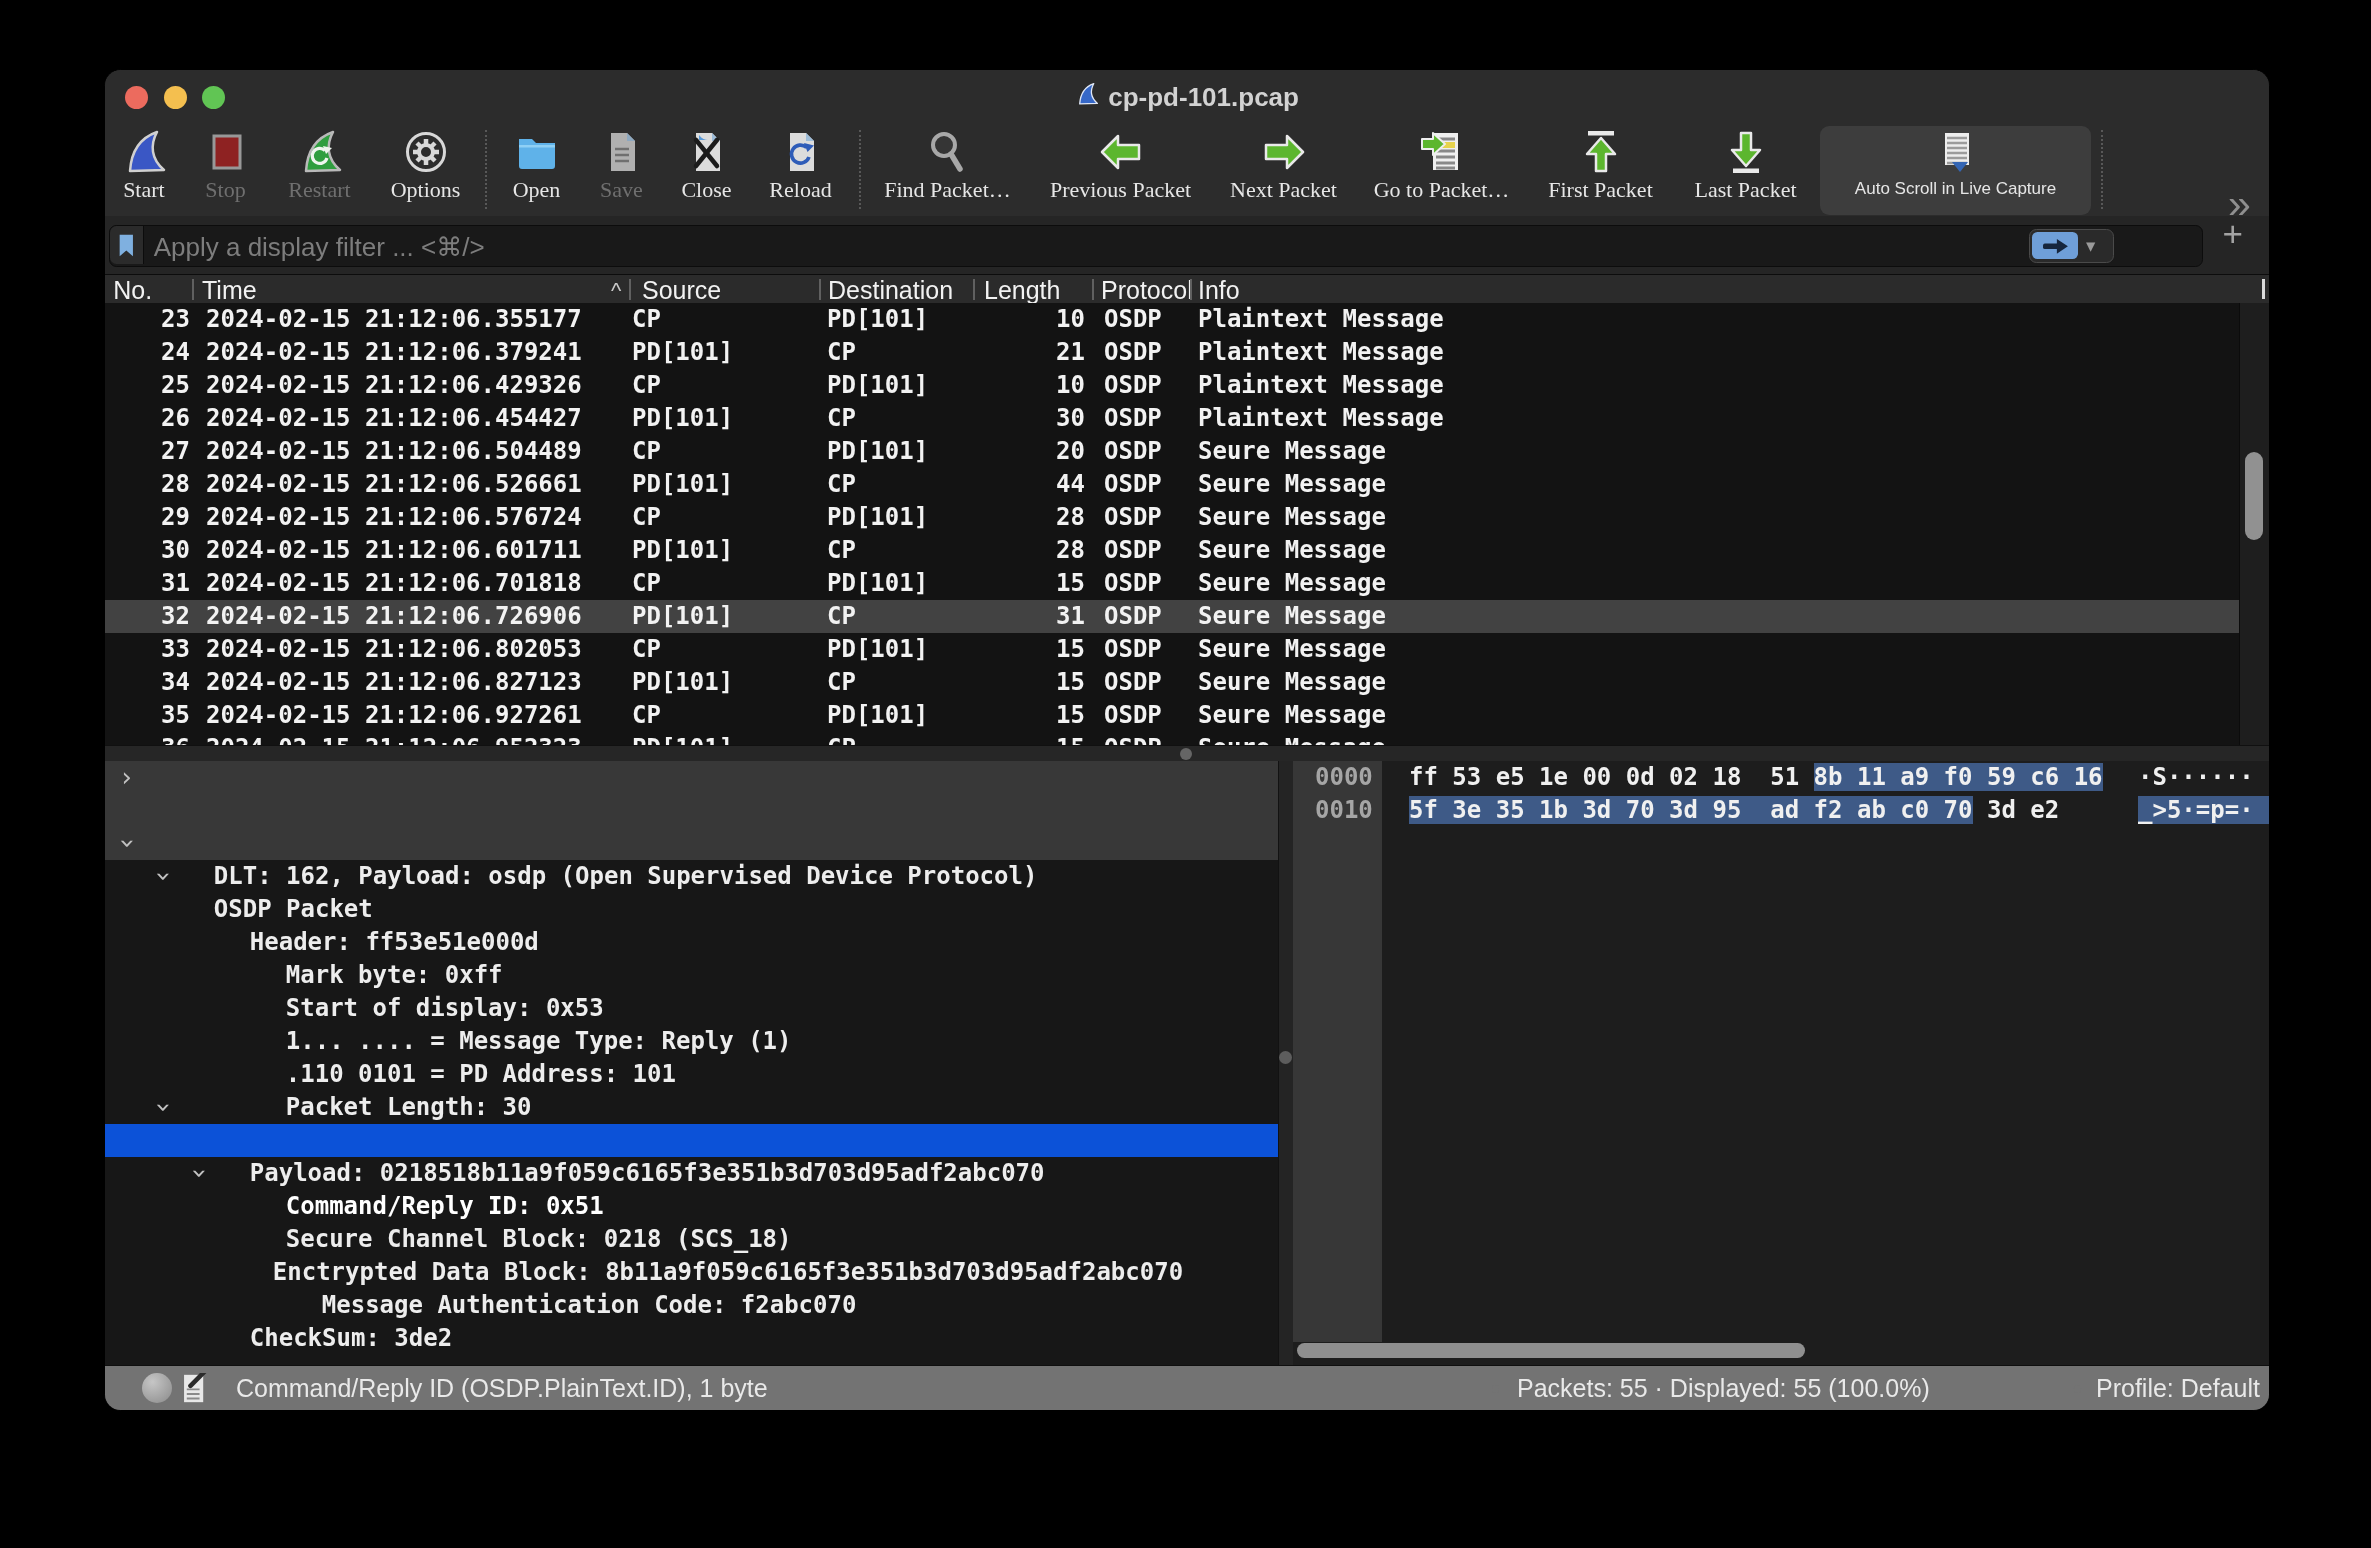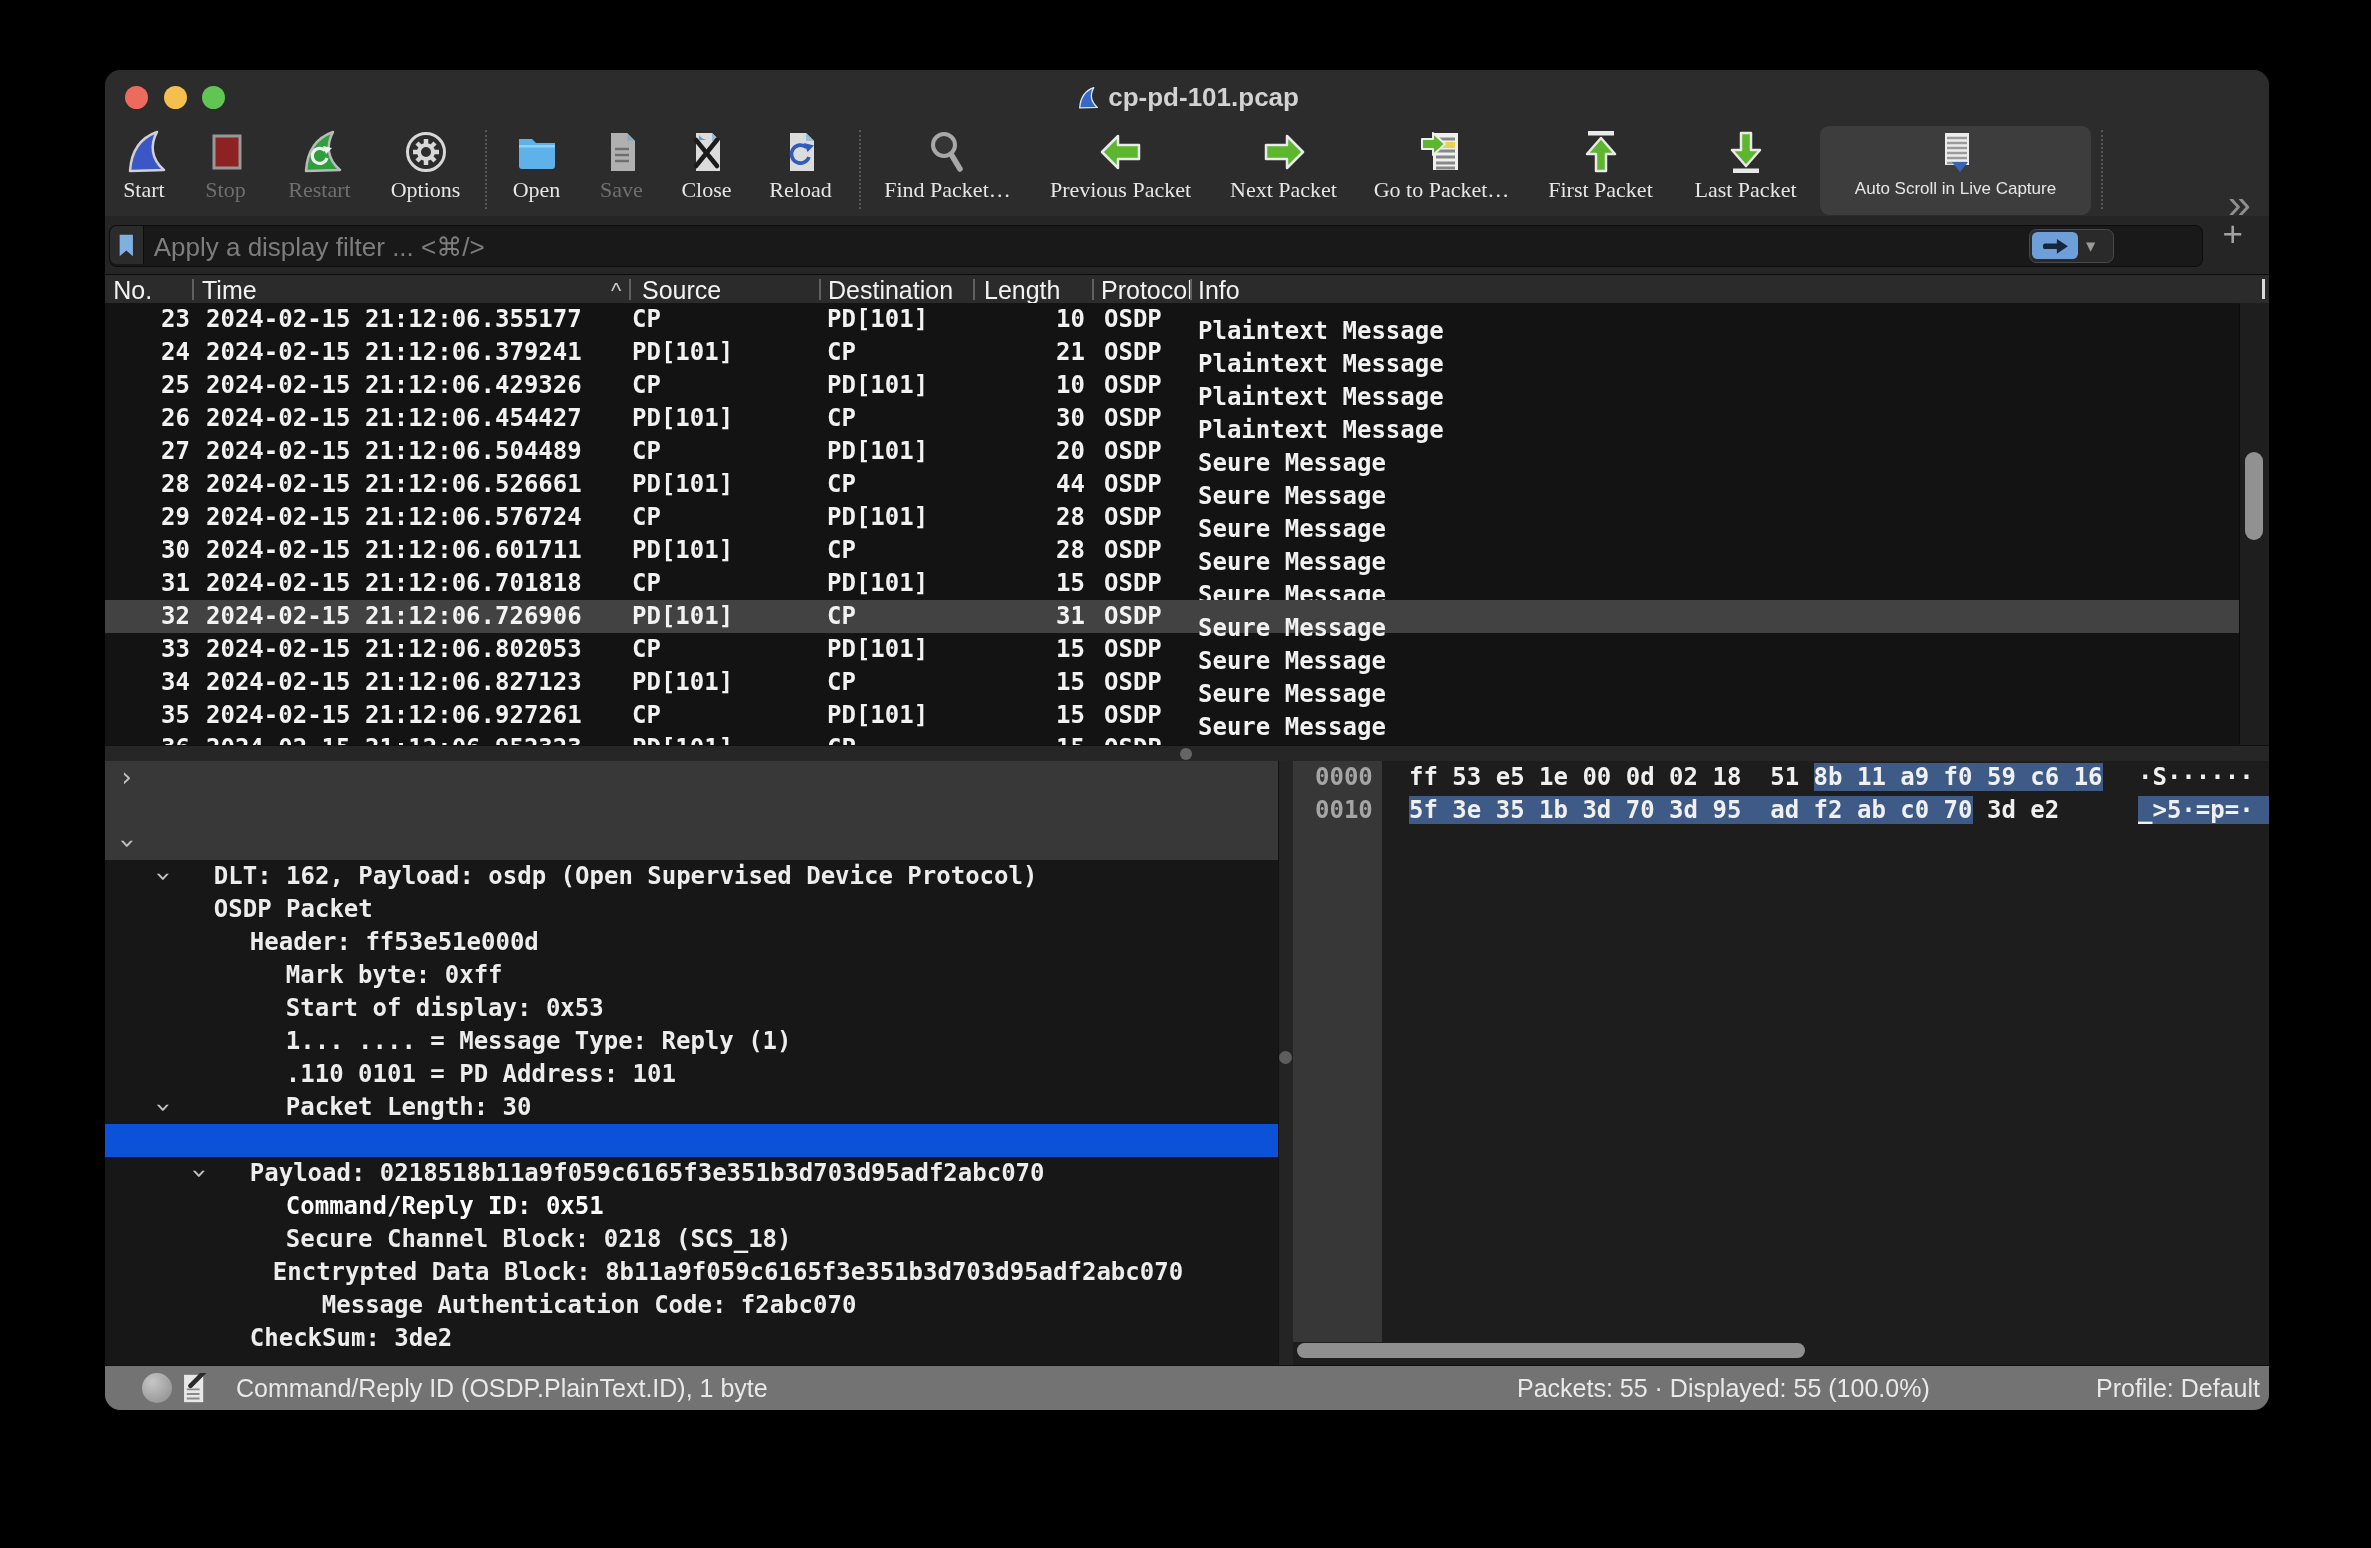--- a/index.html
+++ b/index.html
@@ -6,21 +6,21 @@
   body{width:2372px;height:1549px;background:#000;position:relative;overflow:hidden;
        font-family:"Liberation Sans",sans-serif;}
   .win{position:absolute;left:104px;top:69px;width:2164px;height:1340px;background:#232323;
        border-radius:16.6px;overflow:hidden;border:0.9px solid #000;
        box-shadow:inset 0 0 0 0.9px rgba(255,255,255,.07),0 28px 74px rgba(0,0,0,.75);}
   
   .titlebar{position:absolute;left:0;top:0;right:0;height:54px;background:#2c2c2c;}
   .lights{position:absolute;left:20px;top:15.7px;display:flex;gap:15.7px;}
   .light{width:23px;height:23px;border-radius:50%;}
   .title-wrap{position:absolute;left:0;right:0;top:12px;display:flex;justify-content:center;
-              align-items:center;gap:9.2px;}
+              gap:9.2px;}
   .title-txt{font-size:26px;font-weight:700;color:#d2d2d2;}
   
   .toolbar{position:absolute;left:0;top:54px;right:0;height:92px;background:#2c2c2c;}
   .tbitem{position:absolute;top:0;height:92px;display:flex;flex-direction:column;
           align-items:center;font-family:Liberation Serif, serif;}
   .tbicon{margin-top:4.6px;width:46px;height:46px;flex:none;}
   .tblabel{margin-top:2.8px;font-size:22px;color:#e6e6e6;white-space:nowrap;}
   .tbitem.disabled .tblabel{color:#6f6f6f;}
   .tbsep{position:absolute;top:5.5px;height:79px;border-left:2.8px dotted #585858;width:0;}
   .tb-toggle{position:absolute;top:1.8px;height:89px;background:#3d3d3d;border-radius:9.2px;
@@ -50,21 +50,21 @@
   .prow{position:relative;height:33px;line-height:33px;
         font-family:"DejaVu Sans Mono",monospace;font-weight:700;font-size:24px;color:#f2f2f2;}
   .prow.sel{background:#424242;}
   .prow span{position:absolute;white-space:pre;}
   .c-no{left:28px;width:57px;text-align:right;}
   .c-time{left:101px;}
   .c-src{left:527px;}
   .c-dst{left:722px;}
   .c-len{left:914px;width:66px;text-align:right;}
   .c-proto{left:999px;}
-  .c-info{left:1093px;margin-top:12px;}
+  .c-info{left:1093px;}
   .vtrack{position:absolute;left:2134px;top:0;width:30px;height:442px;background:#1e1e1e;
           border-left:0.9px solid #0b0b0b;}
   .vthumb{position:absolute;left:4.6px;top:149px;width:18.5px;height:88px;background:#919191;border-radius:9.2px;}
   .corner-tick{position:absolute;left:2157px;top:3.7px;width:2.8px;height:20px;background:#dadada;}
   
   .hsplit{position:absolute;left:0;top:675px;right:0;height:16.6px;background:#262626;
           border-top:0.9px solid #101010;border-bottom:0.9px solid #101010;}
   .hsplit .dot{position:absolute;left:1075px;top:1.8px;width:12px;height:12px;border-radius:50%;background:#656565;}
   .lower{position:absolute;left:0;top:691px;right:0;height:604px;}
   .vsplit{position:absolute;left:1173px;top:0;width:14.8px;height:604px;background:#242424;

